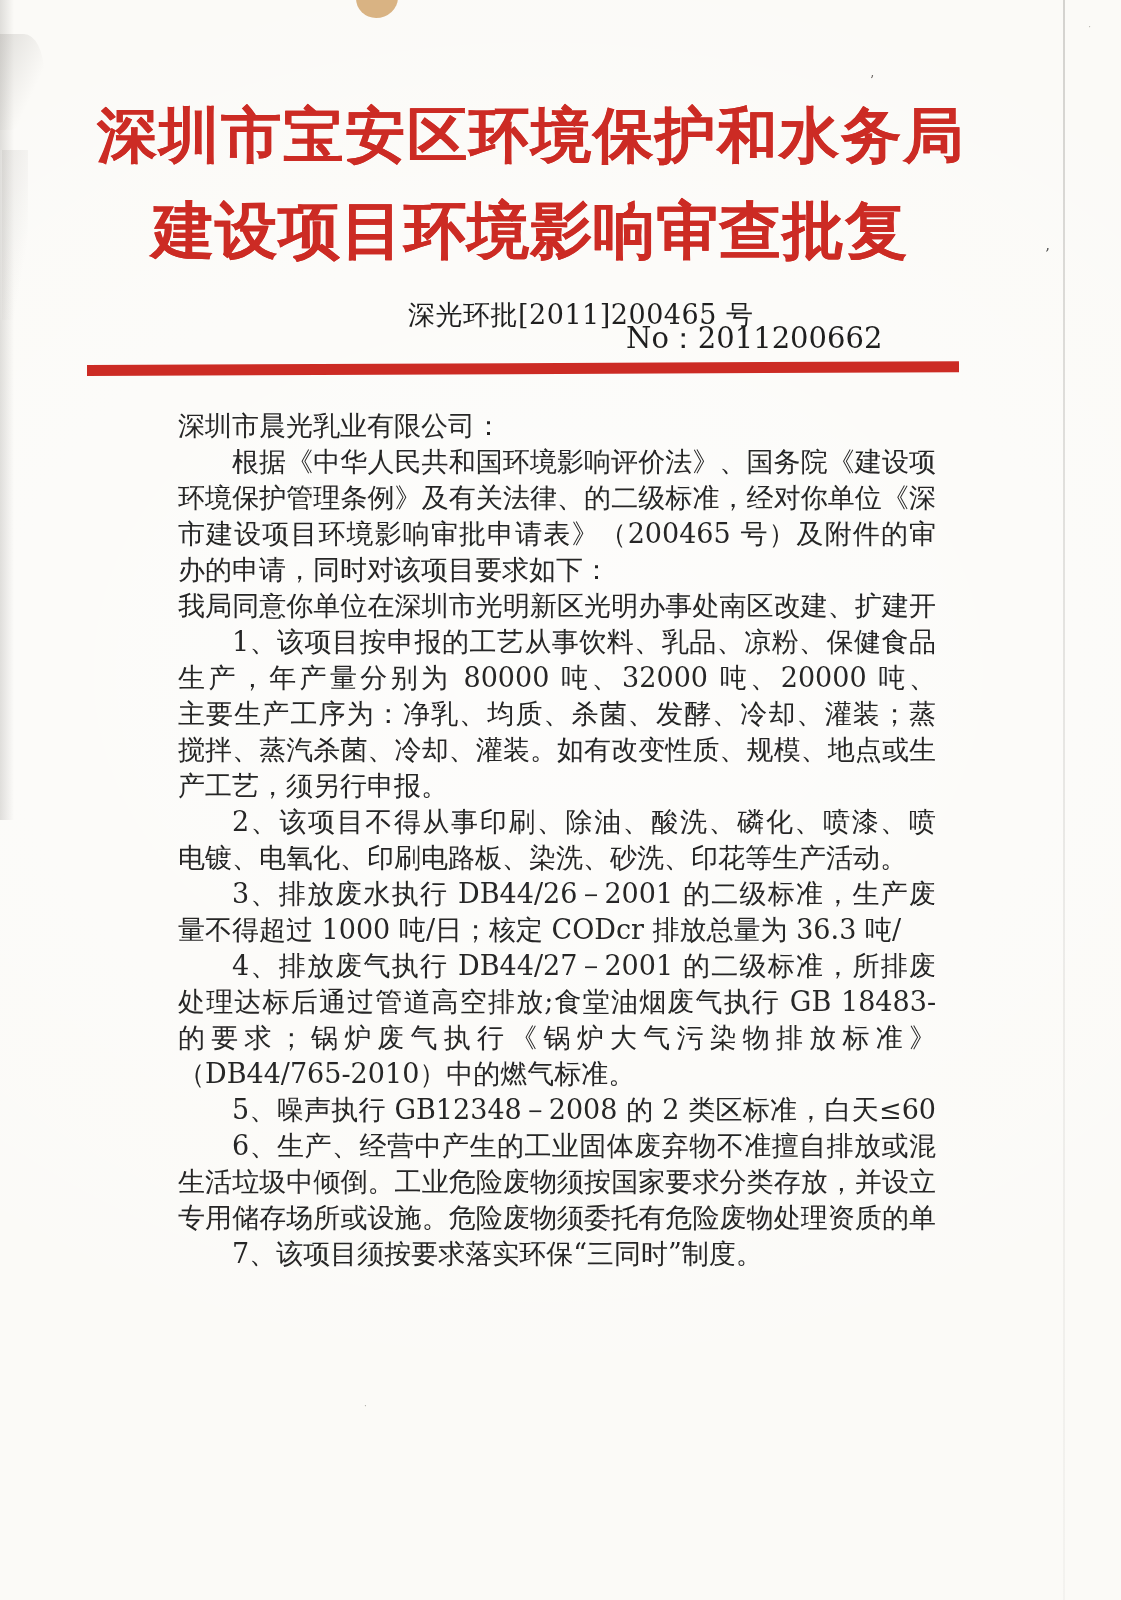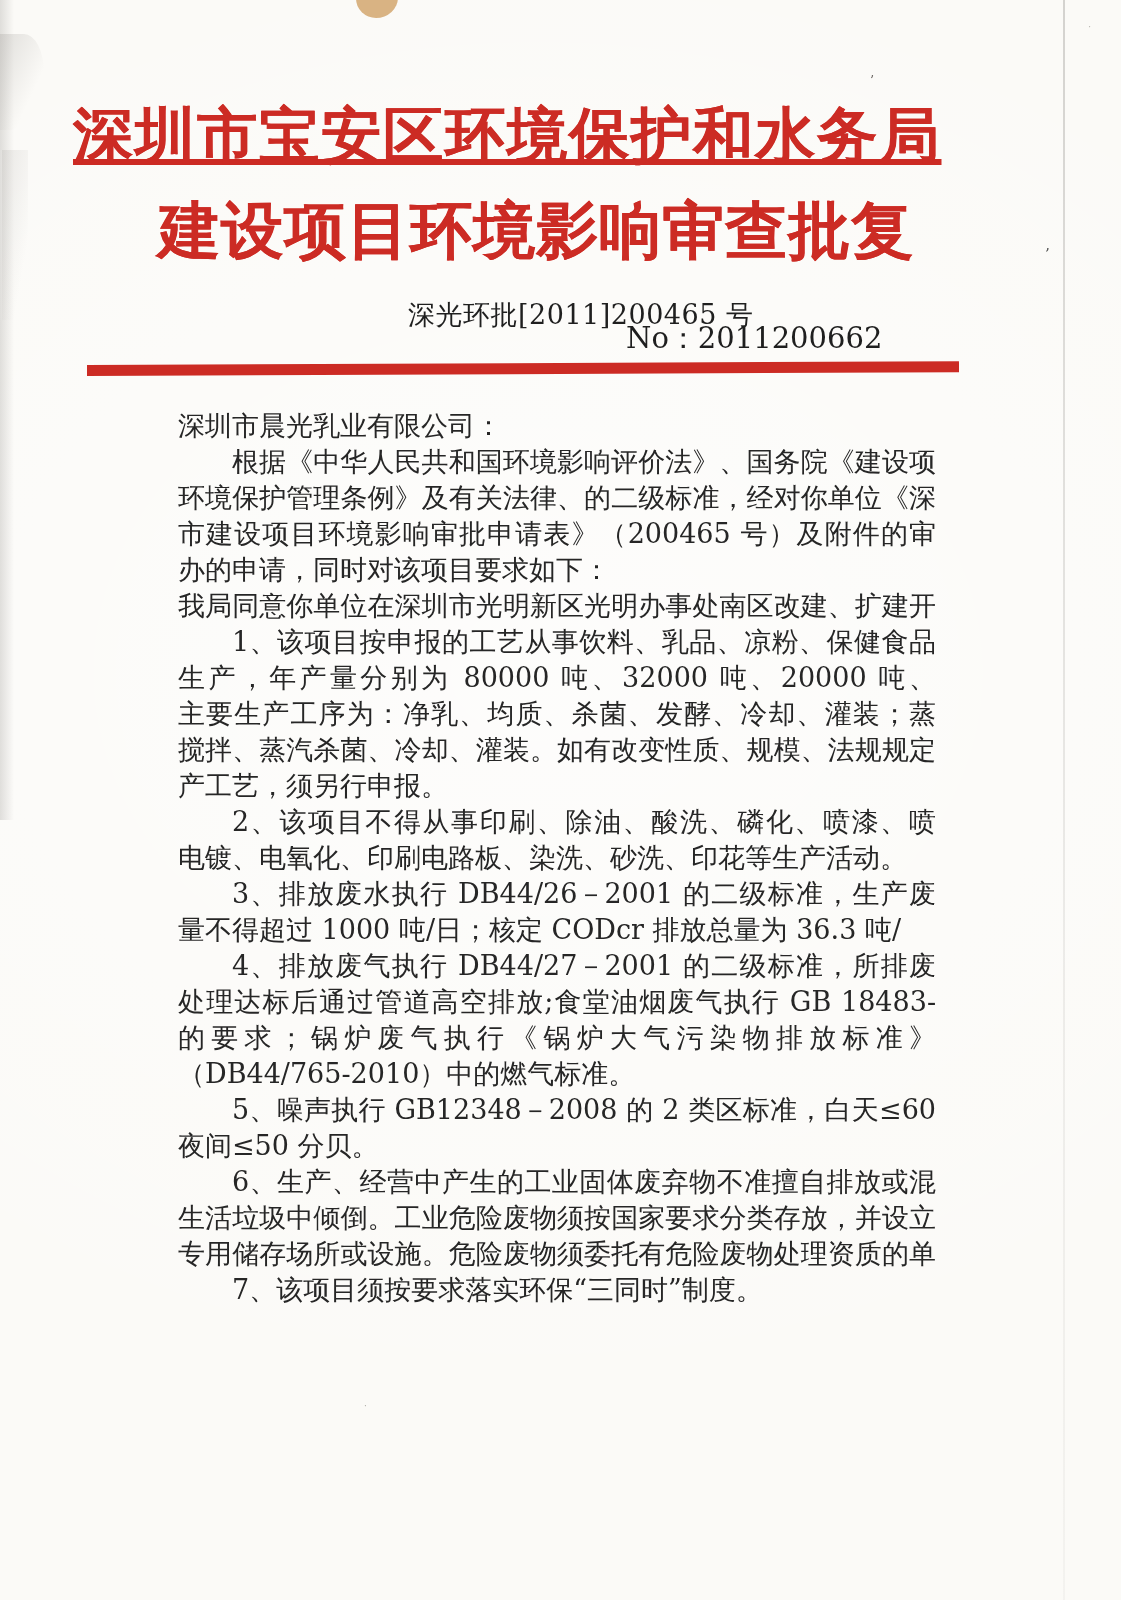--- a/index.html
+++ b/index.html
@@ -45,28 +45,27 @@
     position:absolute;left:2px;top:150px;width:26px;height:170px;
     background:linear-gradient(100deg, rgba(185,182,178,.28), rgba(185,182,178,0) 75%);
   }
   .speck{position:absolute;color:#6e6a66;font-size:13px;line-height:1;}
   .speck.s1{left:870px;top:74px;}
   .speck.s2{left:1045px;top:247px;font-size:15px;color:#555;}
   .speck.s3{left:1088px;top:22px;color:#b7b4b0;font-size:10px;}
   .speck.s4{left:364px;top:1402px;color:#aaa7a2;font-size:9px;}
   
   .title1{
-    position:absolute;left:73px;top:98px;width:880px;
+    position:absolute;left:97px;top:98px;width:880px;
     font-size:60px;font-weight:700;color:var(--red);
     letter-spacing:2px;white-space:nowrap;line-height:1.25;
     text-shadow:.5px 0 0 var(--red);
-    text-decoration:underline;
   }
   .title2{
-    position:absolute;left:158px;top:192px;width:800px;
+    position:absolute;left:152px;top:192px;width:800px;
     font-size:62px;font-weight:700;color:var(--red);
     letter-spacing:1px;white-space:nowrap;line-height:1.25;
     text-shadow:.5px 0 0 var(--red);
   }
   .refno{
     position:absolute;left:408px;top:297px;
     font-size:27px;color:#1f1f1f;white-space:nowrap;letter-spacing:.5px;
   }
   .serial{
     position:absolute;left:626px;top:319px;
@@ -116,31 +115,30 @@
   <div class="body-text">
       <div class="bline">深圳市晨光乳业有限公司：</div>
       <div class="bline fill" style="text-indent: 2em;">根据《中华人民共和国环境影响评价法》、国务院《建设项目</div>
       <div class="bline fill">环境保护管理条例》及有关法律、的二级标准，经对你单位《深圳</div>
       <div class="bline fill">市建设项目环境影响审批申请表》（200465 号）及附件的审查，</div>
       <div class="bline">办的申请，同时对该项目要求如下：</div>
       <div class="bline fill">我局同意你单位在深圳市光明新区光明办事处南区改建、扩建开</div>
       <div class="bline fill" style="text-indent: 2em;">1、该项目按申报的工艺从事饮料、乳品、凉粉、保健食品的</div>
       <div class="bline fill">生产，年产量分别为 80000 吨、32000 吨、20000 吨、6000 吨。</div>
       <div class="bline fill">主要生产工序为：净乳、均质、杀菌、发酵、冷却、灌装；蒸煮、</div>
-      <div class="bline fill">搅拌、蒸汽杀菌、冷却、灌装。如有改变性质、规模、法规规定</div>
+      <div class="bline fill">搅拌、蒸汽杀菌、冷却、灌装。如有改变性质、规模、地点或生</div>
       <div class="bline">产工艺，须另行申报。</div>
       <div class="bline fill" style="text-indent: 2em;">2、该项目不得从事印刷、除油、酸洗、磷化、喷漆、喷塑、</div>
       <div class="bline">电镀、电氧化、印刷电路板、染洗、砂洗、印花等生产活动。</div>
       <div class="bline fill" style="text-indent: 2em;">3、排放废水执行 DB44/26－2001 的二级标准，生产废水排放</div>
       <div class="bline">量不得超过 1000 吨/日；核定 CODcr 排放总量为 36.3 吨/年。</div>
       <div class="bline fill" style="text-indent: 2em;">4、排放废气执行 DB44/27－2001 的二级标准，所排废气须经</div>
       <div class="bline fill">处理达标后通过管道高空排放;食堂油烟废气执行 GB 18483-2001</div>
       <div class="bline fill">的要求；锅炉废气执行《锅炉大气污染物排放标准》</div>
       <div class="bline">（DB44/765-2010）中的燃气标准。</div>
       <div class="bline fill" style="text-indent: 2em;">5、噪声执行 GB12348－2008 的 2 类区标准，白天≤60 分贝，</div>
-      <div class="bline">夜间≤50 分贝。</div>
       <div class="bline fill" style="text-indent: 2em;">6、生产、经营中产生的工业固体废弃物不准擅自排放或混入</div>
       <div class="bline fill">生活垃圾中倾倒。工业危险废物须按国家要求分类存放，并设立</div>
       <div class="bline fill">专用储存场所或设施。危险废物须委托有危险废物处理资质的单</div>
       <div class="bline" style="text-indent: 2em;">7、该项目须按要求落实环保“三同时”制度。</div>
     </div>
 
 </div>
 
 </body></html>

